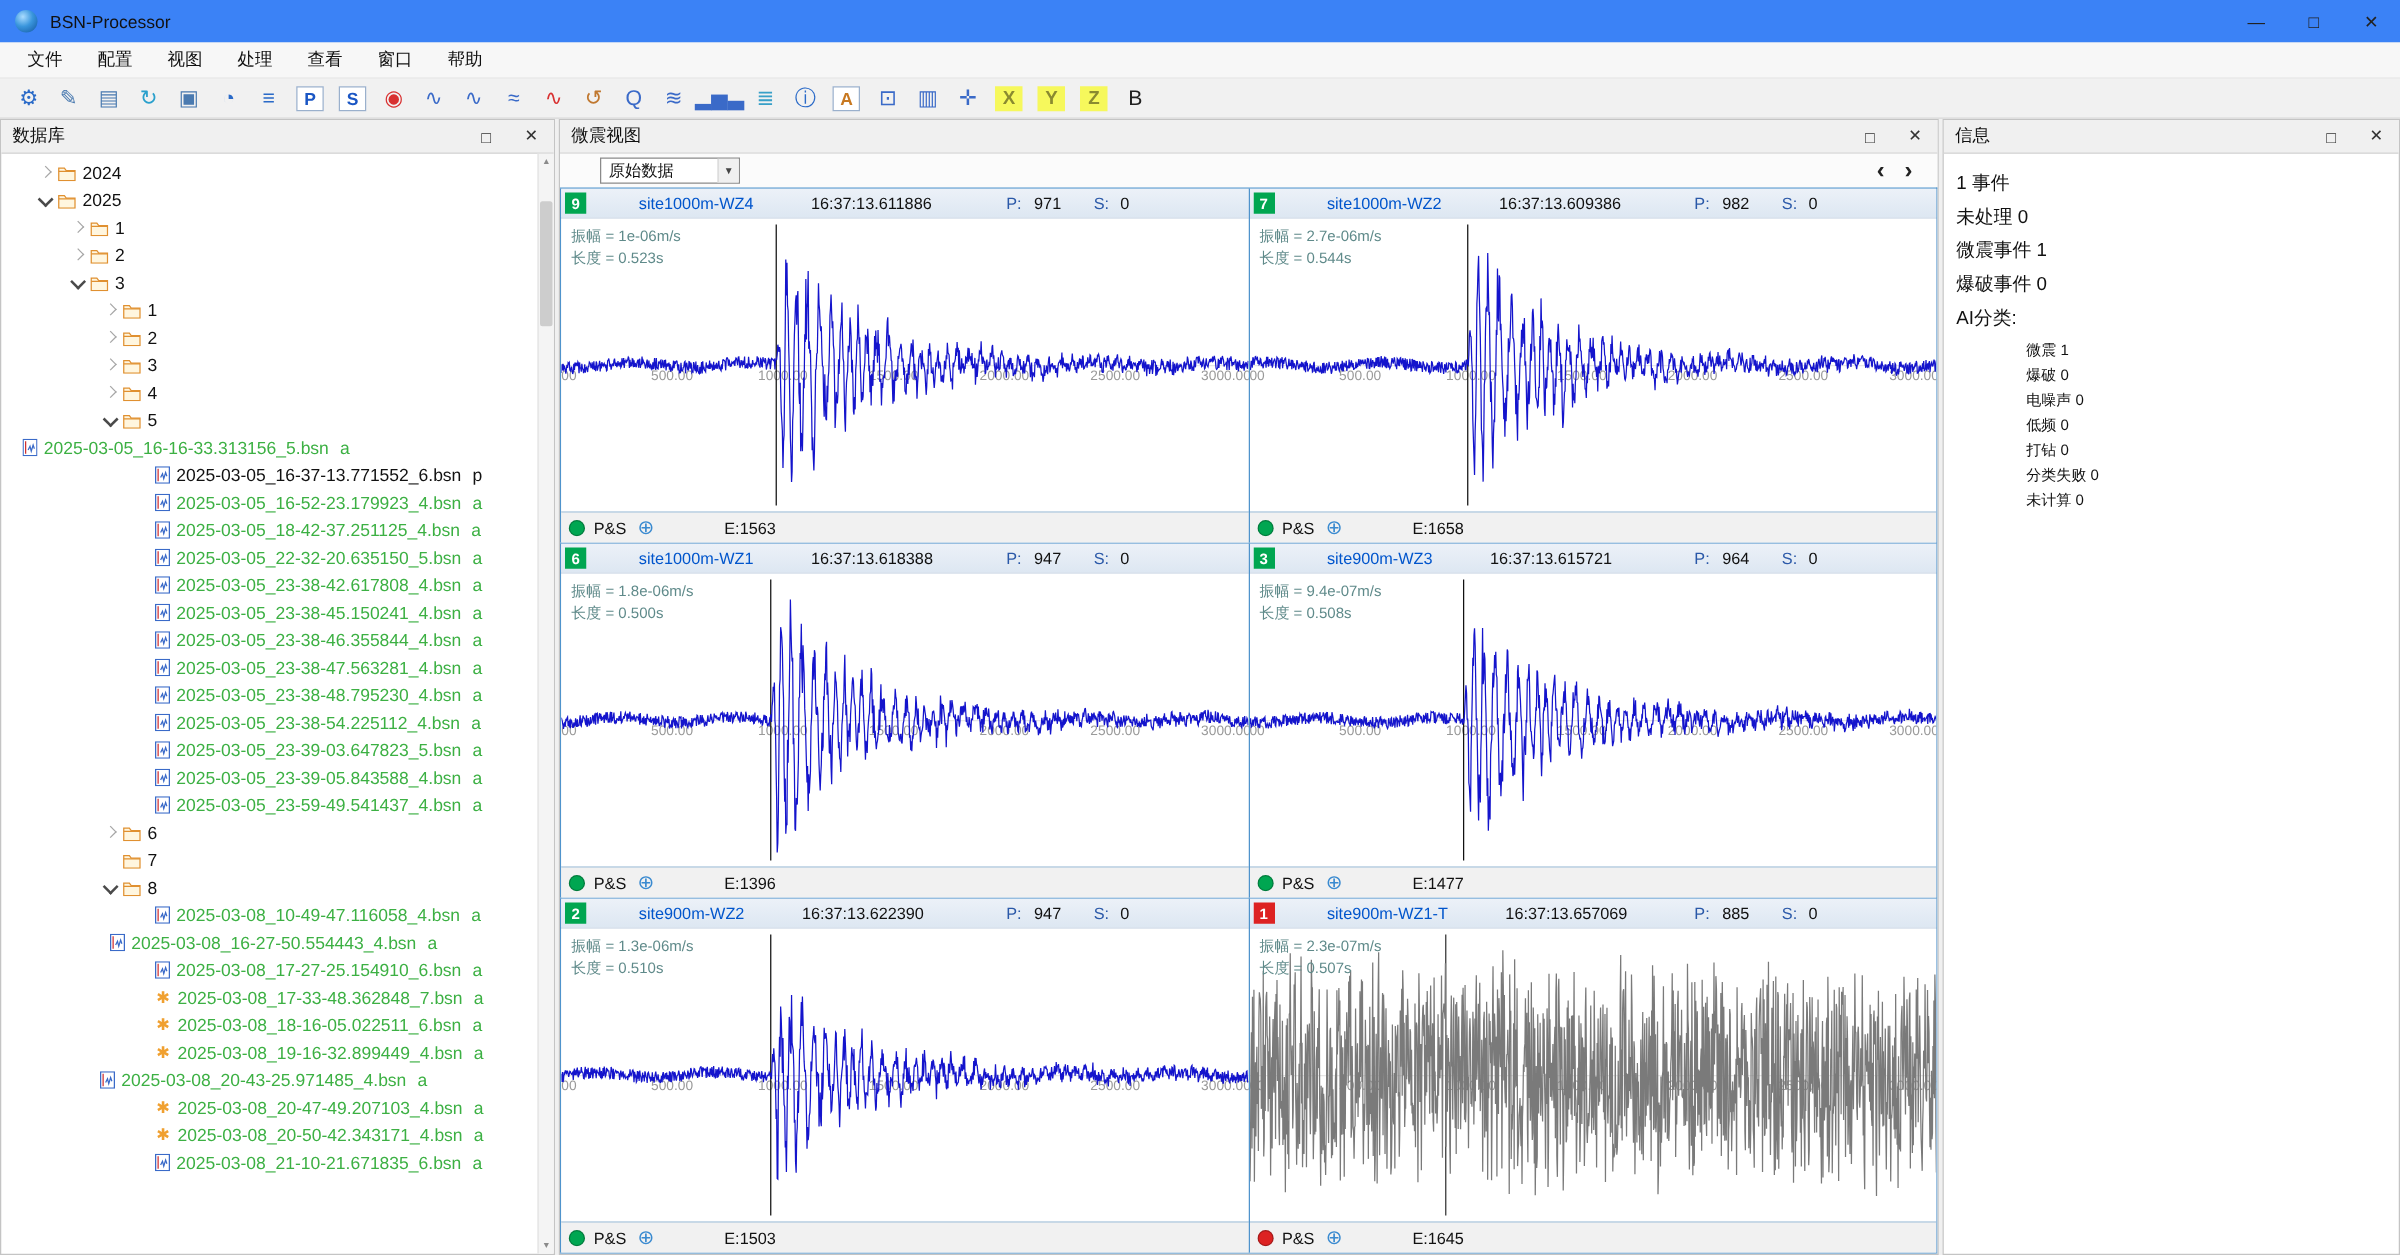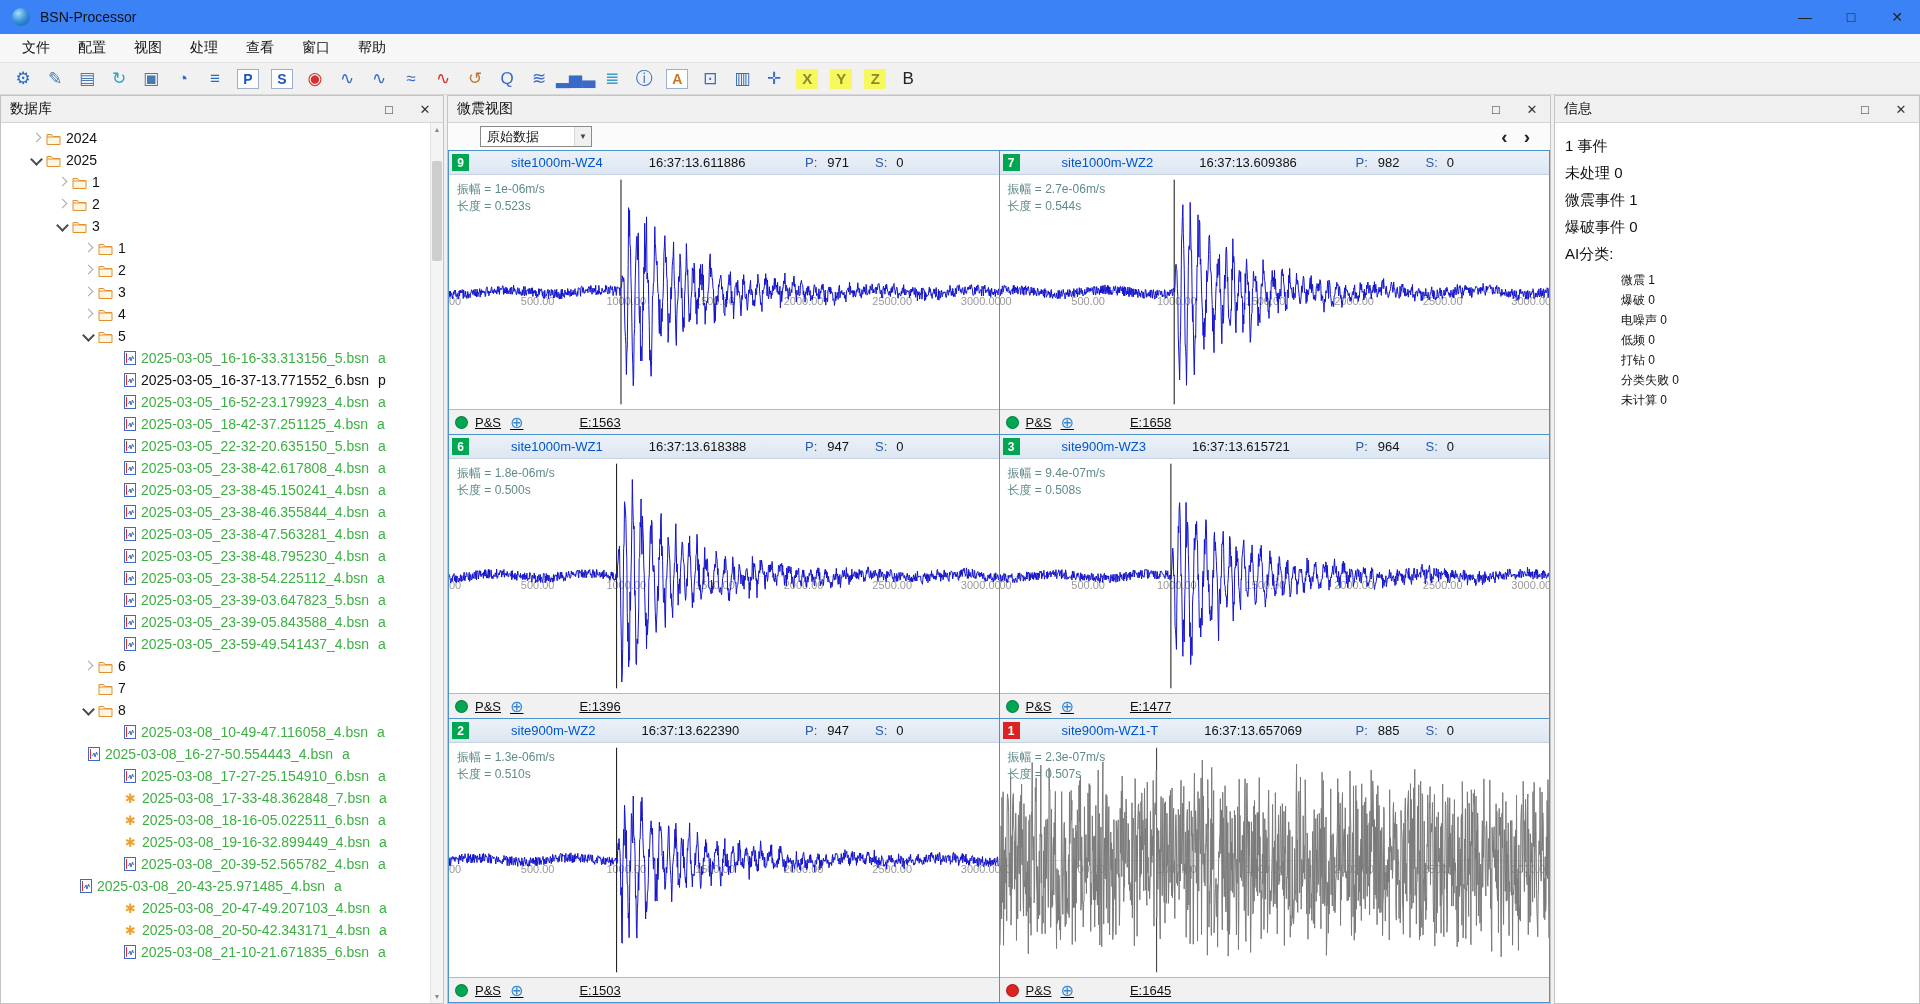--- a/index.html
+++ b/index.html
@@ -68,21 +68,21 @@
   .p-label{color:#2a58a8;margin-left:auto;}
   .p-val{color:#111;margin-left:10px;}
   .s-label{color:#2a58a8;margin-left:26px;}
   .s-val{color:#111;margin-left:9px;margin-right:95px;}
   .wave-plot{flex:1;position:relative;background:#fff;min-height:0;overflow:hidden;}
   .zero-line{position:absolute;left:0;right:0;top:50%;height:1px;background:#e6e6e6;}
   .wsvg{position:absolute;inset:0;width:100%;height:100%;z-index:2;}
   .wave-meta{position:absolute;left:8px;top:6px;font-size:12px;color:#5f8a8a;line-height:17px;z-index:3;}
   .xtick{position:absolute;top:calc(50% + 3px);transform:translateX(-50%);font-size:11px;color:#9a9a9a;z-index:1;}
   .xtick.first{transform:none;}
-  .wave-foot{height:25px;background:#f1f1f1;display:flex;align-items:center;padding-left:6px;font-size:13px;flex:0 0 auto;border-top:1px solid #9fc0da;text-decoration:underline;}
+  .wave-foot{height:25px;background:#f1f1f1;display:flex;align-items:center;padding-left:6px;font-size:13px;flex:0 0 auto;border-top:1px solid #9fc0da;}
   .dot{width:13px;height:13px;border-radius:50%;flex:0 0 auto;margin-right:7px;border:1px solid rgba(0,0,0,.25);}
   .ps{color:#111;}
   .zoom{color:#3a8ad0;font-size:16px;margin-left:9px;}
   .energy{margin-left:56px;color:#111;}
 
   
   .right-panel{width:366px;flex:0 0 auto;}
   .info-body{padding:14px 0 0 10px;font-size:15px;color:#111;}
   .info-line{height:27px;}
   .info-line.ind{height:20px;padding-left:56px;font-size:12px;}
@@ -227,21 +227,21 @@
             <span class="tlabel folder">4</span>
           </div>
           <div class="trow" style="padding-left:80px">
             <span class="arr exp"></span>
             <svg class="ficon" width="15" height="13" viewBox="0 0 15 13">
               <path d="M1 2.5 h4.5 l1.5 2 H14 v8 H1 z" fill="#fff6df" stroke="#e09030"></path>
               <path d="M1 5 H14" stroke="#e09030"></path>
             </svg>
             <span class="tlabel folder">5</span>
           </div>
-          <div class="trow" style="padding-left:106px">
+          <div class="trow" style="">
             <span class="arr"></span>
             <svg class="ficon" width="12" height="14" viewBox="0 0 12 14">
               <rect x="0.5" y="0.5" width="11" height="13" fill="#fff" stroke="#3a6ac8"></rect>
               <path d="M2.5 2 v10" stroke="#d03030"></path>
               <path d="M4.5 9 l1.5 -3 1 4 1.5 -5 1 3" stroke="#3a6ac8" fill="none"></path>
             </svg>
             <span class="tlabel file">2025-03-05_16-16-33.313156_5.bsn<span class="tflag">a</span></span>
           </div>
           <div class="trow" style="padding-left:106px">
             <span class="arr"></span>
@@ -418,29 +418,20 @@
           </div>
           <div class="trow" style="padding-left:106px">
             <span class="arr"></span>
             <span class="gear-file">✱</span>
             <span class="tlabel file">2025-03-08_18-16-05.022511_6.bsn<span class="tflag">a</span></span>
           </div>
           <div class="trow" style="padding-left:106px">
             <span class="arr"></span>
             <span class="gear-file">✱</span>
             <span class="tlabel file">2025-03-08_19-16-32.899449_4.bsn<span class="tflag">a</span></span>
-          </div>
-          <div class="trow" style="padding-left:106px">
-            <span class="arr"></span>
-            <svg class="ficon" width="12" height="14" viewBox="0 0 12 14">
-              <rect x="0.5" y="0.5" width="11" height="13" fill="#fff" stroke="#3a6ac8"></rect>
-              <path d="M2.5 2 v10" stroke="#d03030"></path>
-              <path d="M4.5 9 l1.5 -3 1 4 1.5 -5 1 3" stroke="#3a6ac8" fill="none"></path>
-            </svg>
-            <span class="tlabel file">2025-03-08_20-39-52.565782_4.bsn<span class="tflag">a</span></span>
           </div>
           <div class="trow" style="padding-left:62px">
             <span class="arr"></span>
             <svg class="ficon" width="12" height="14" viewBox="0 0 12 14">
               <rect x="0.5" y="0.5" width="11" height="13" fill="#fff" stroke="#3a6ac8"></rect>
               <path d="M2.5 2 v10" stroke="#d03030"></path>
               <path d="M4.5 9 l1.5 -3 1 4 1.5 -5 1 3" stroke="#3a6ac8" fill="none"></path>
             </svg>
             <span class="tlabel file">2025-03-08_20-43-25.971485_4.bsn<span class="tflag">a</span></span>
           </div>

